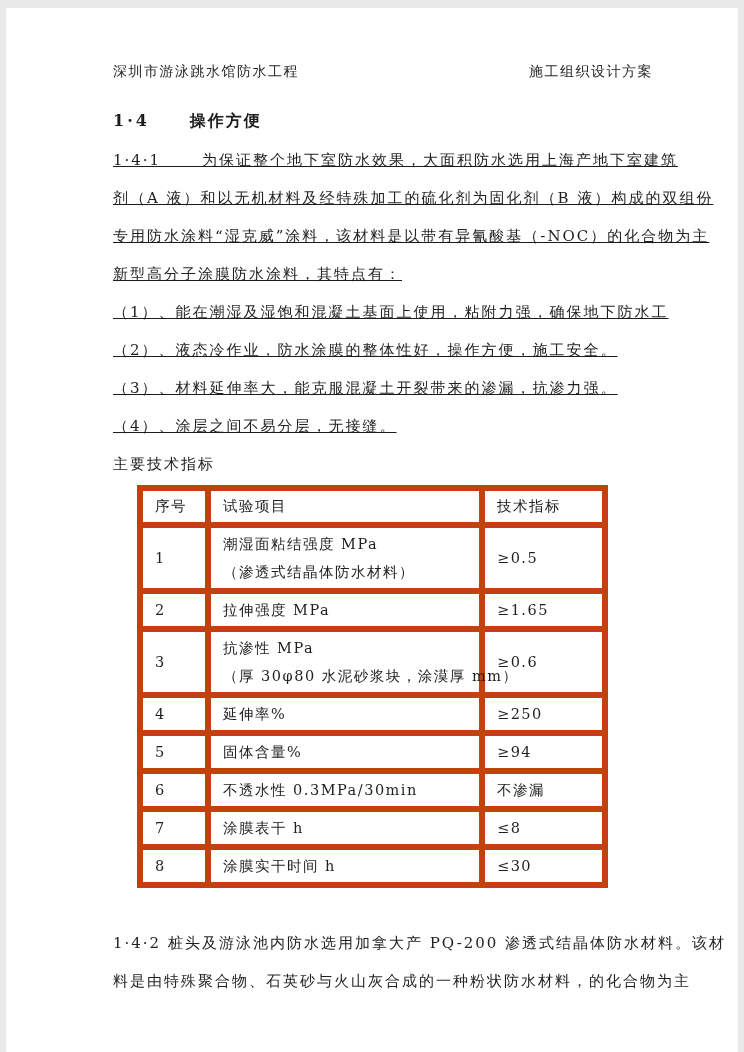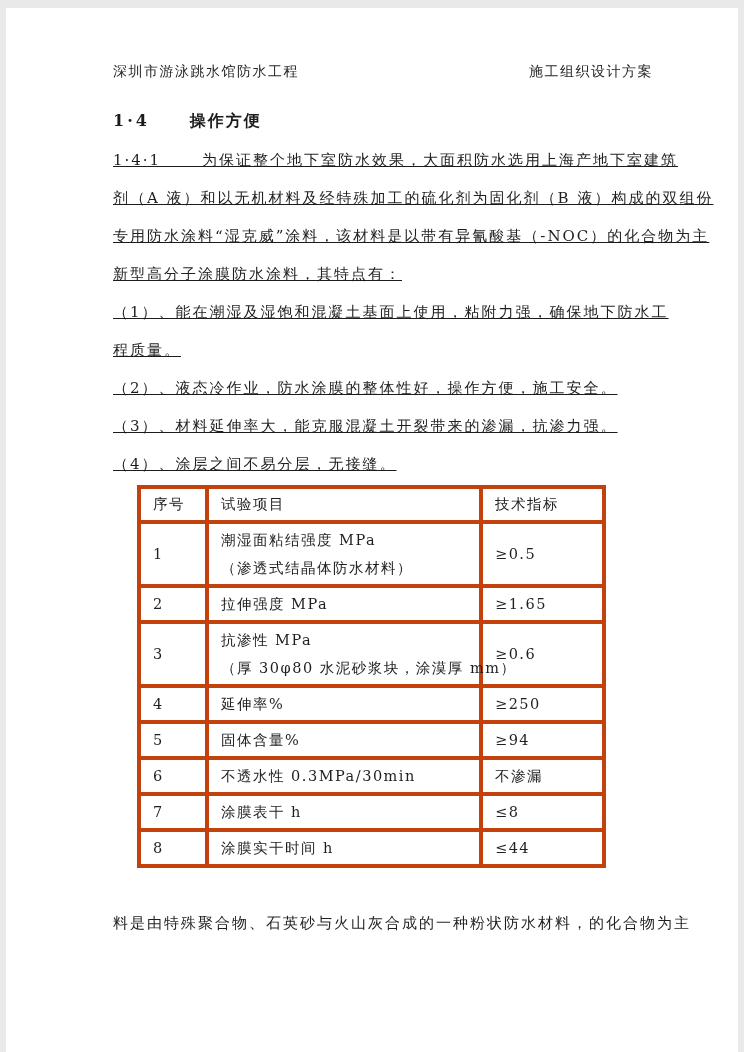--- a/index.html
+++ b/index.html
@@ -48,21 +48,21 @@
     font-size:15px;letter-spacing:2px;
   }
   table.spec{
     border-collapse:collapse;
     margin-left:24px;
     margin-top:2px;
     table-layout:fixed;
     width:465px;
   }
   table.spec th, table.spec td{
-    border:4px solid #c2410c;
+    border:6px solid #c2410c;
     font-size:14.5px;
     font-weight:normal;
     text-align:left;
     letter-spacing:1.5px;
     padding:2px 6px 2px 12px;
     line-height:27px;
     vertical-align:middle;
     color:#1f1f1f;
   }
   table.spec tr.hdr th{height:26px;}
@@ -84,26 +84,26 @@
     <div class="section-heading">
       <span class="sec-num">1·4</span><span>操作方便</span>
     </div>
 
     <div class="body-block">
       <div class="bodyline">1·4·1　　 为保证整个地下室防水效果，大面积防水选用上海产地下室建筑</div>
       <div class="bodyline">剂（A 液）和以无机材料及经特殊加工的硫化剂为固化剂（B 液）构成的双组份</div>
       <div class="bodyline">专用防水涂料“湿克威”涂料，该材料是以带有异氰酸基（-NOC）的化合物为主</div>
       <div class="bodyline">新型高分子涂膜防水涂料，其特点有：</div>
       <div class="bodyline">（1）、能在潮湿及湿饱和混凝土基面上使用，粘附力强，确保地下防水工</div>
-      <div class="bodyline">程质量。</div>
       <div class="bodyline">（2）、液态冷作业，防水涂膜的整体性好，操作方便，施工安全。</div>
       <div class="bodyline">（3）、材料延伸率大，能克服混凝土开裂带来的渗漏，抗渗力强。</div>
       <div class="bodyline">（4）、涂层之间不易分层，无接缝。</div>
     </div>
 
+    <div class="caption-line">主要技术指标</div>
 
     <table class="spec">
       <colgroup>
           <col style="width:68px">
           <col style="width:274px">
           <col style="width:123px">
         </colgroup>
       <tbody>
           <tr class="hdr">
         <th>序号</th>
@@ -159,23 +159,24 @@
         <td>
           <div class="cell-line">涂膜表干 h</div>
         </td>
         <td>≤8</td>
       </tr>
       <tr>
         <td>8</td>
         <td>
           <div class="cell-line">涂膜实干时间 h</div>
         </td>
-        <td>≤44</td>
+        <td>≤30</td>
       </tr>
     </tbody>
       </table>
 
     <div class="para-142">
+      <div class="bodyline">1·4·2 桩头及游泳池内防水选用加拿大产 PQ-200 渗透式结晶体防水材料。该材</div>
       <div class="bodyline">料是由特殊聚合物、石英砂与火山灰合成的一种粉状防水材料，的化合物为主</div>
     </div>
 
   </div>
 </div>
 
 </body></html>

